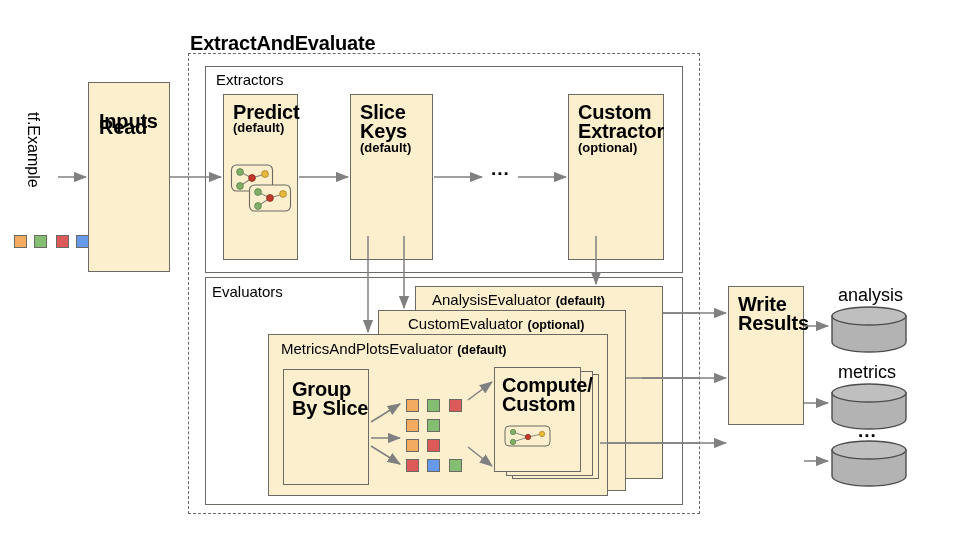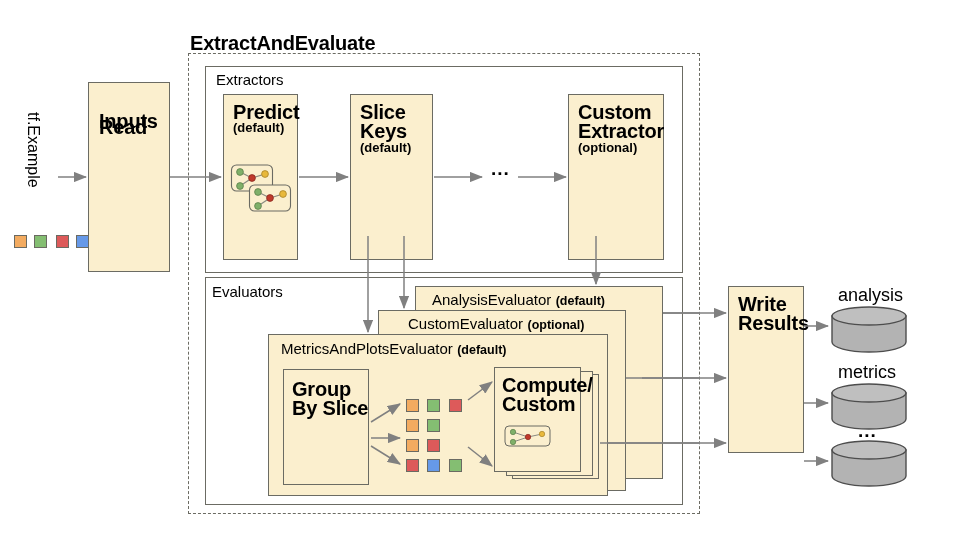--- a/index.html
+++ b/index.html
@@ -146,21 +146,21 @@
       <line x1="9" y1="8" x2="24" y2="13" stroke="#8a8a82" stroke-width="1"></line>
       <line x1="9" y1="18" x2="24" y2="13" stroke="#8a8a82" stroke-width="1"></line>
       <line x1="24" y1="13" x2="38" y2="10" stroke="#8a8a82" stroke-width="1"></line>
       <circle cx="9" cy="8" r="2.7" fill="#7FB069" stroke="#5c7f4a" stroke-width="0.7"></circle>
       <circle cx="9" cy="18" r="2.7" fill="#7FB069" stroke="#5c7f4a" stroke-width="0.7"></circle>
       <circle cx="24" cy="13" r="2.7" fill="#C0392B" stroke="#8a2a1f" stroke-width="0.7"></circle>
       <circle cx="38" cy="10" r="2.7" fill="#E8B83B" stroke="#a8842a" stroke-width="0.7"></circle>
     </svg>
   </div>
 
-  <div class="box" style="left:728px;top:286px;width:76px;height:167px;">
+  <div class="box" style="left:728px;top:286px;width:76px;height:139px;">
     <div class="lbl ttl" style="left:9px;top:6px;">Write</div>
     <div class="lbl ttl" style="left:9px;top:25px;">Results</div>
   </div>
 
   <div class="lbl cap" style="left:838px;top:285px;">analysis</div>
   <svg class="cyl" style="left:830px;top:306px;" width="78" height="48" viewBox="0 0 78 48">
     <path d="M2,10 L2,36 A37,10 0 0 0 76,36 L76,10 Z" fill="#B3B3B3" stroke="#4d4d4d" stroke-width="1.4"></path>
     <ellipse cx="39" cy="10" rx="37" ry="9" fill="#BFBFBF" stroke="#4d4d4d" stroke-width="1.4"></ellipse>
   </svg>
 

